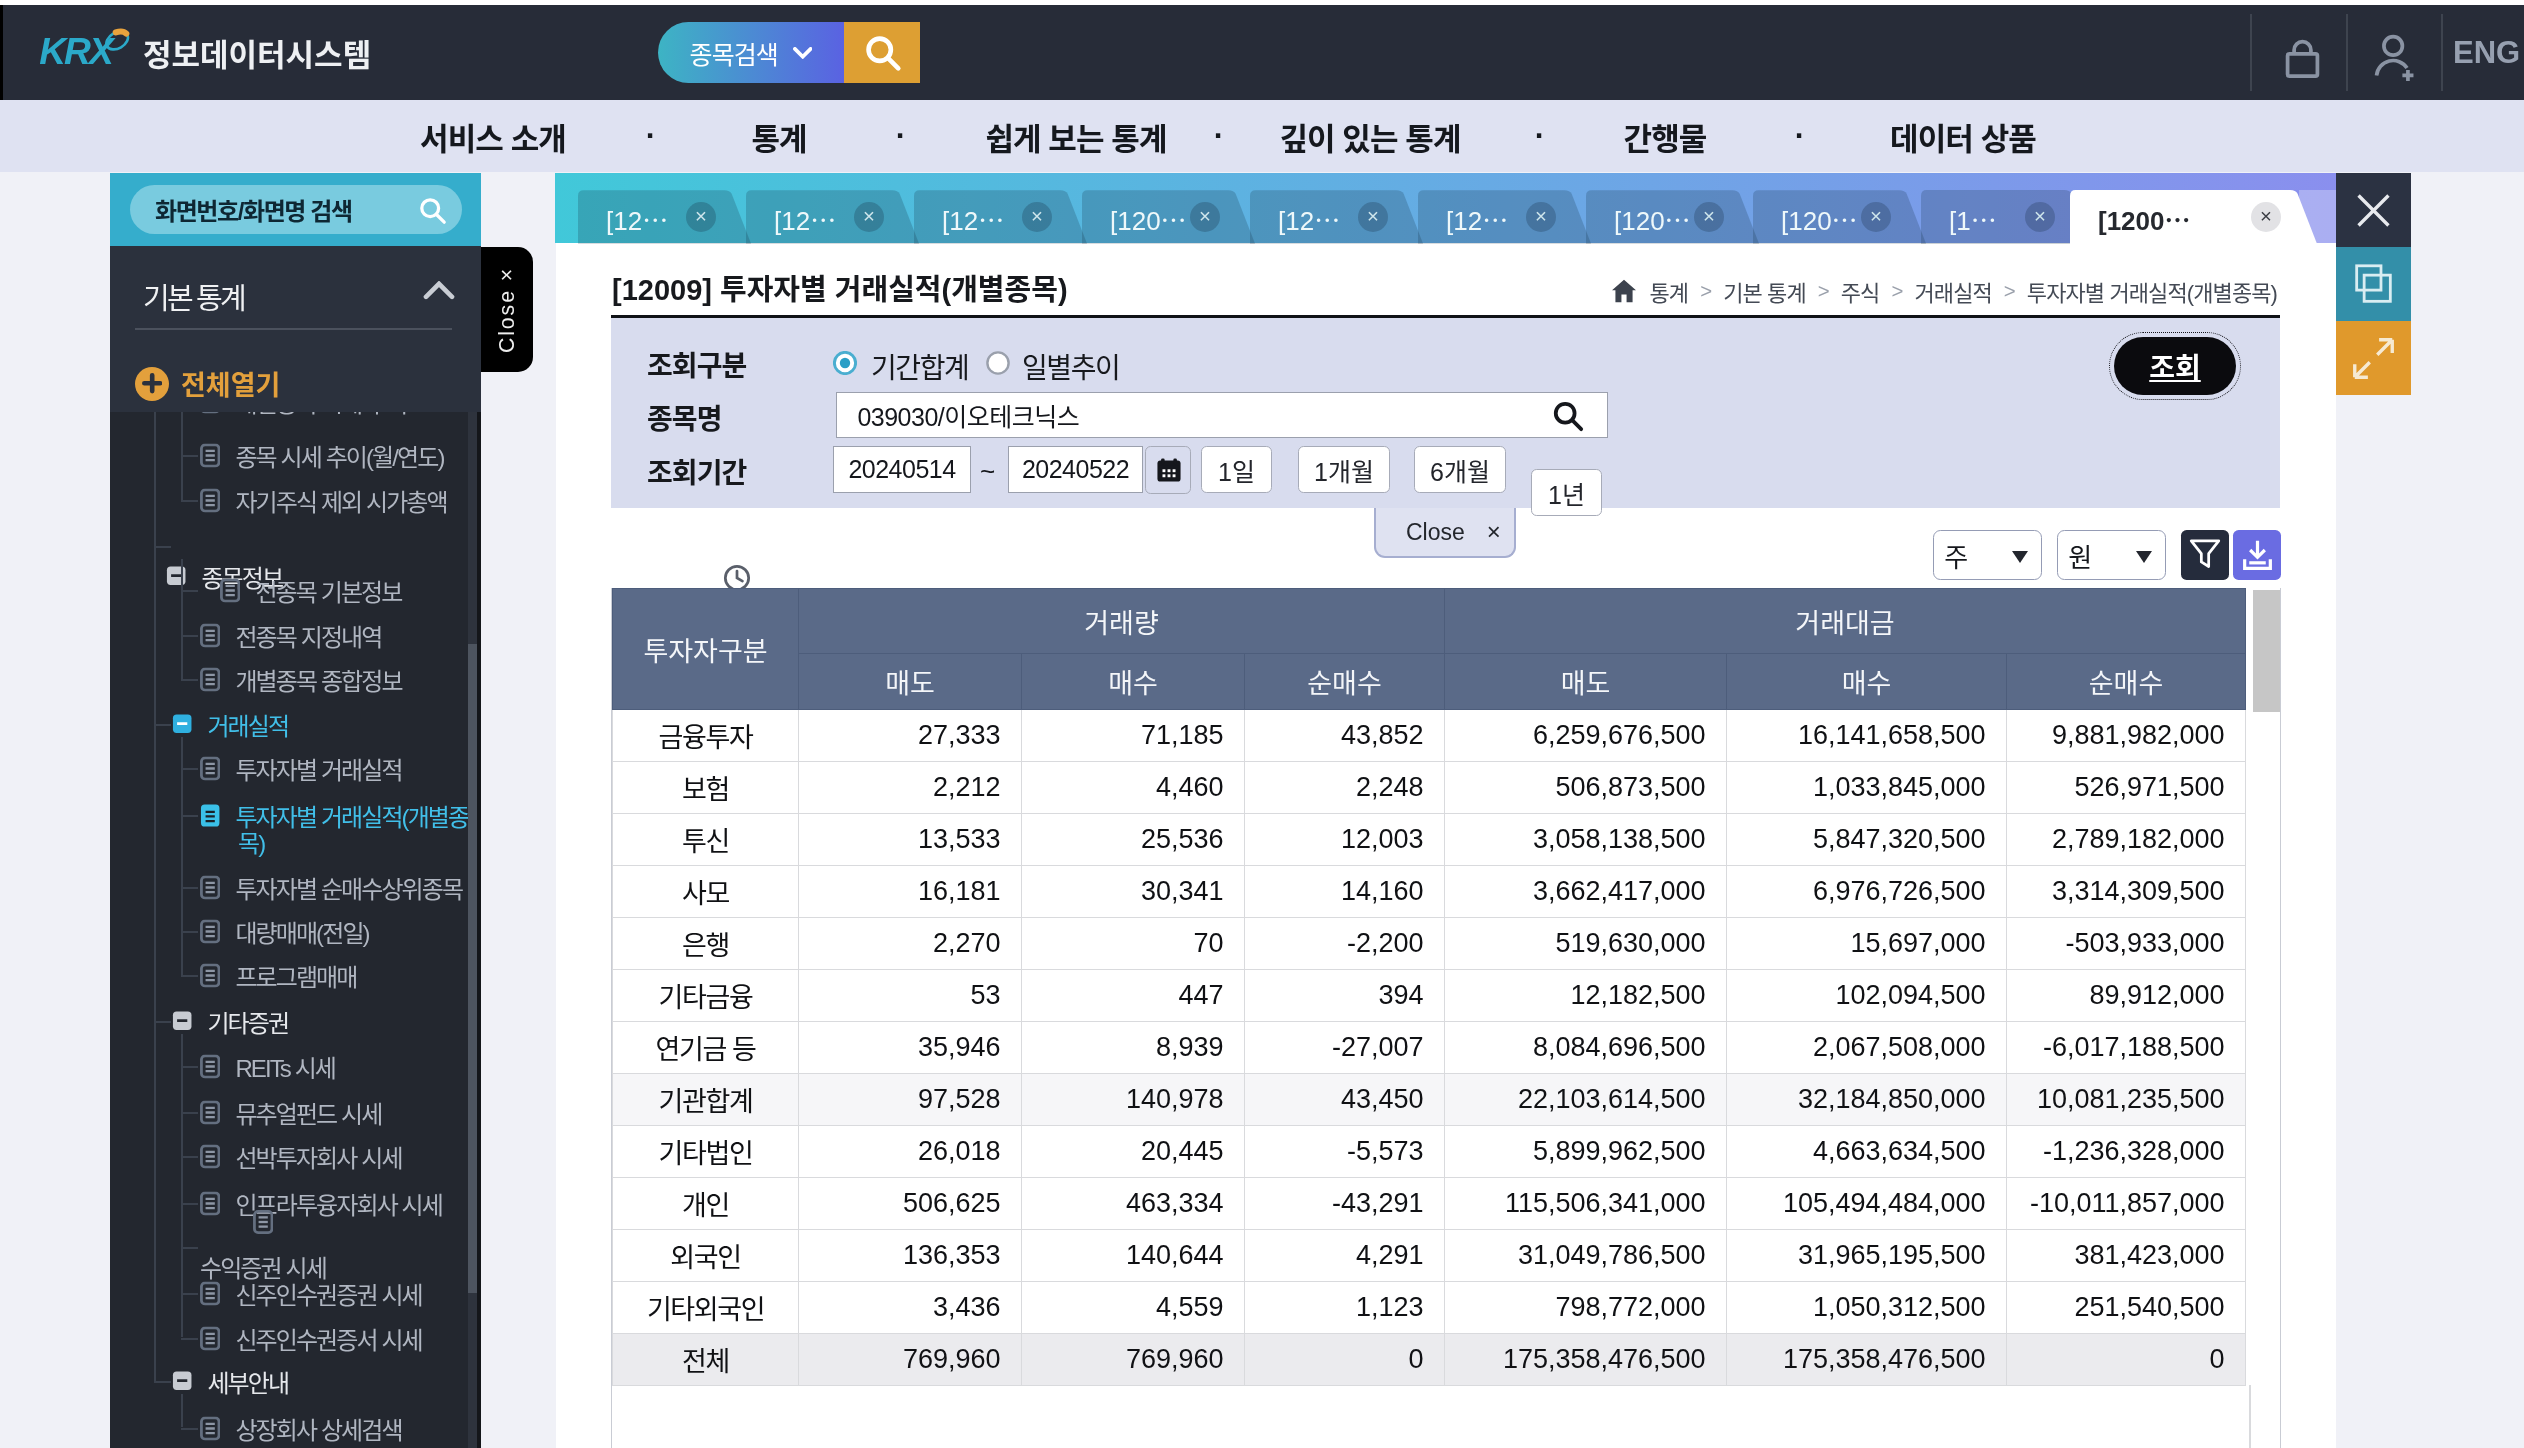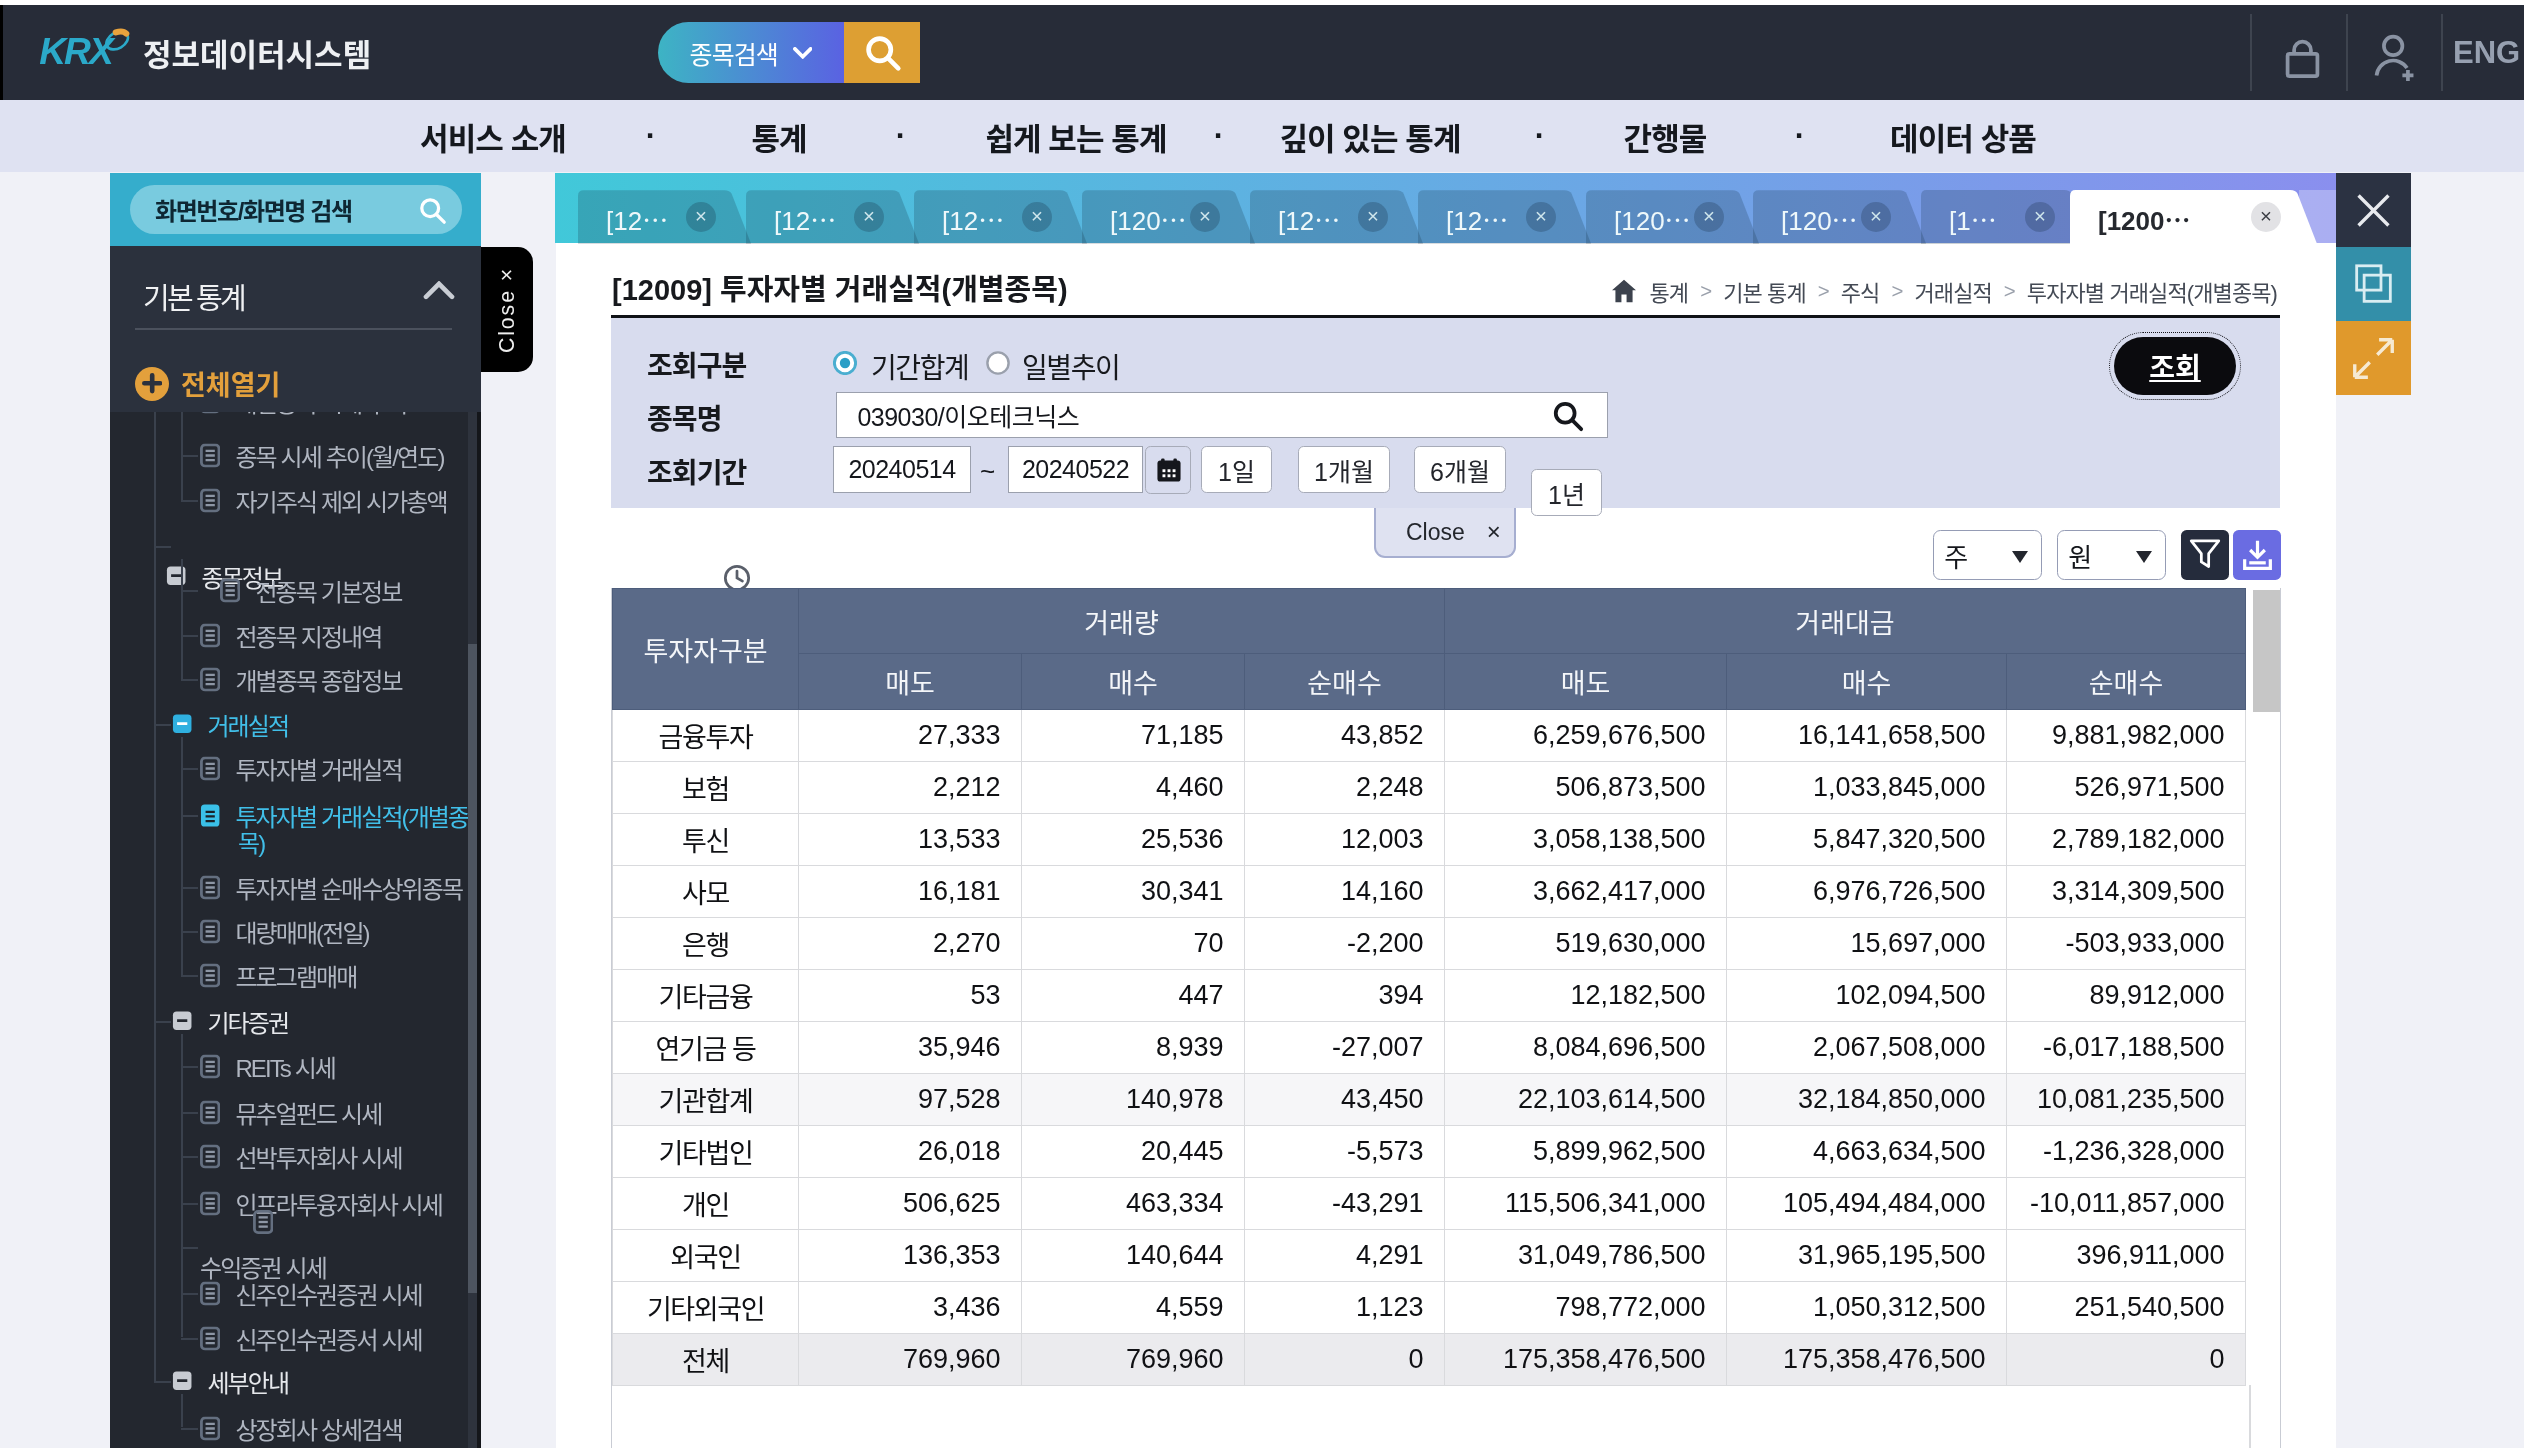--- a/index.html
+++ b/index.html
@@ -716,21 +716,21 @@
         <td>105,494,484,000</td>
         <td>-10,011,857,000</td>
       </tr>
 <tr>
         <td class="c">외국인</td>
         <td>136,353</td>
         <td>140,644</td>
         <td>4,291</td>
         <td>31,049,786,500</td>
         <td>31,965,195,500</td>
-        <td>396,911,000</td>
+        <td>381,423,000</td>
       </tr>
 <tr>
         <td class="c">기타외국인</td>
         <td>3,436</td>
         <td>4,559</td>
         <td>1,123</td>
         <td>798,772,000</td>
         <td>1,050,312,500</td>
         <td>251,540,500</td>
       </tr>

